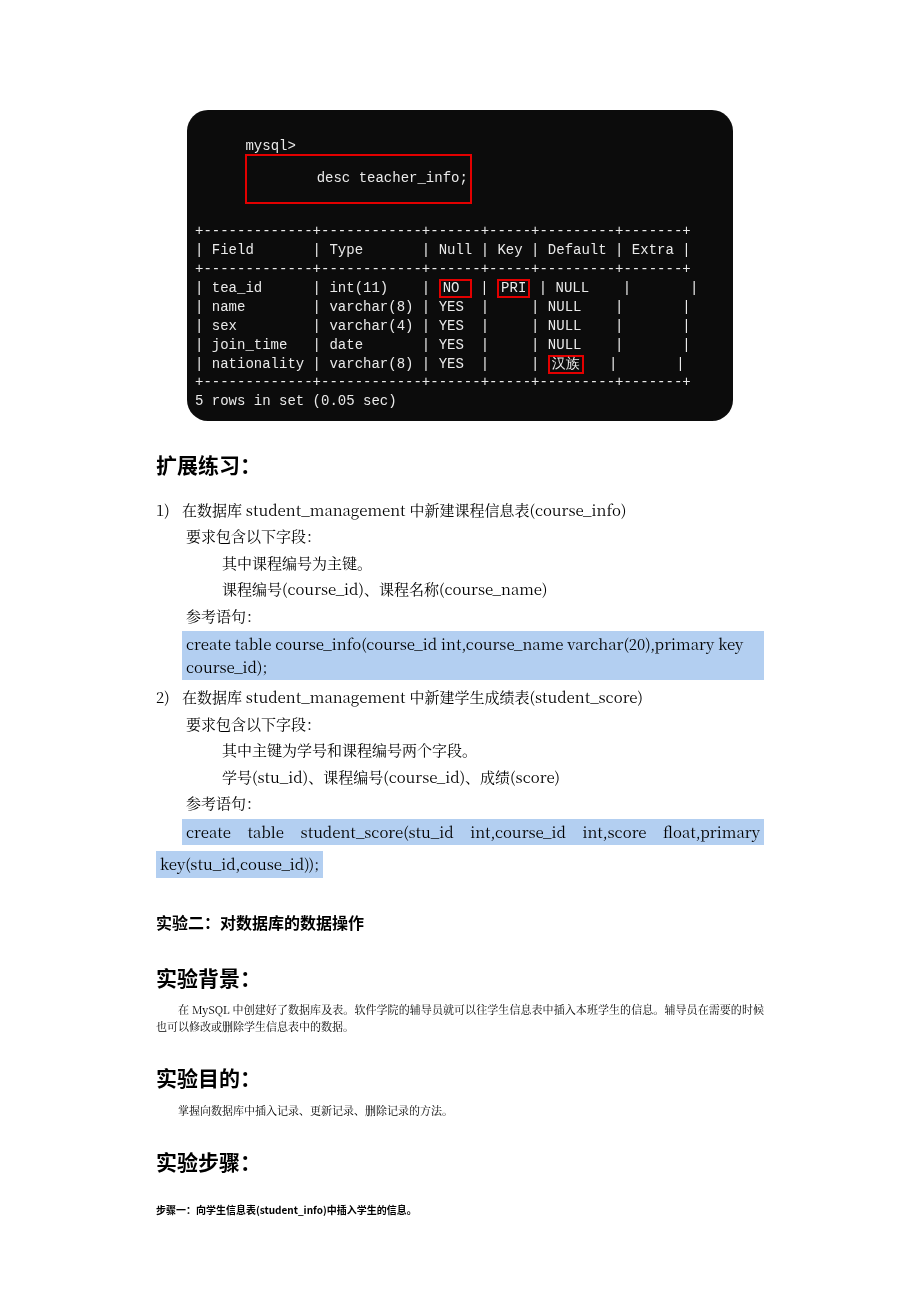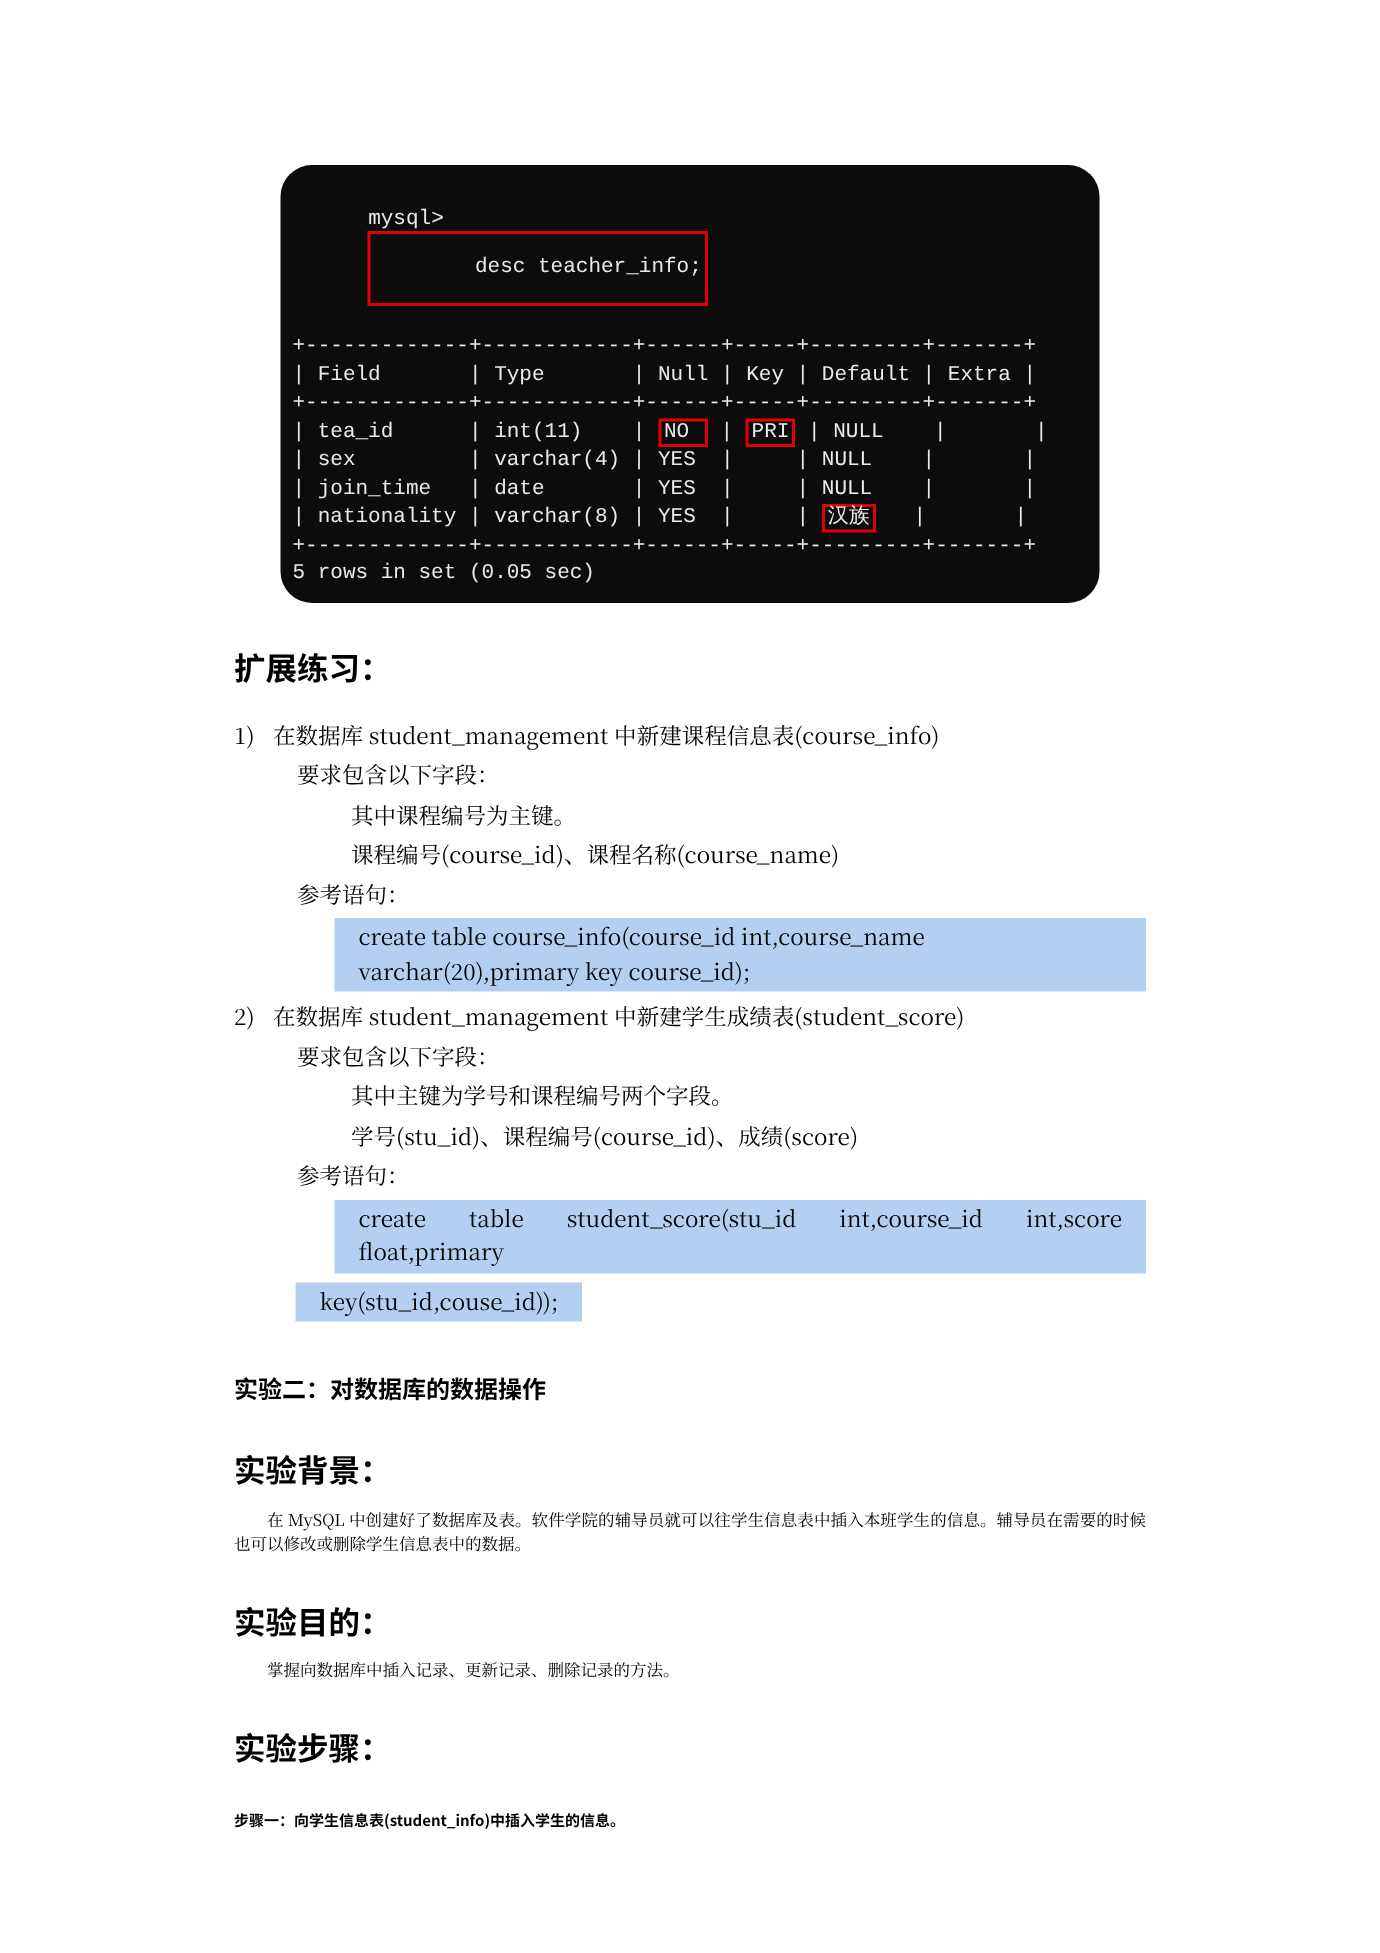--- a/index.html
+++ b/index.html
@@ -83,32 +83,31 @@
     margin-bottom: 6px;
   }
   .list-num {
     display: inline-block;
     width: 26px;
   }
   .list-body {
     margin-left: 26px;
   }
   .list-body p {
-    margin: 4px 16px;
+    margin: 4px 4px;
   }
   .sub-indent1 {
     padding-left: 36px;
   }
 
   .sql-highlight {
     background: #b3cff1;
-    padding: 2px 16px;
+    padding: 2px 4px;
     display: block;
     font-size: 15px;
-    margin-left: 41px;
   }
   .sql-justify {
     text-align: justify;
     text-align-last: justify;
   }
 
 </style>
 </head>
 <body>
 
@@ -118,20 +117,21 @@
     <div class="line">
       <span class="cmd">mysql&gt;</span>
       <span class="redbox">
         <span>desc teacher_info;</span>
       </span>
     </div>
     <div class="line">+-------------+------------+------+-----+---------+-------+</div>
     <div class="line">| Field       | Type       | Null | Key | Default | Extra |</div>
     <div class="line">+-------------+------------+------+-----+---------+-------+</div>
     <div class="line">| tea_id      | int(11)    | <span class="redbox">NO </span> | <span class="redbox">PRI</span> | NULL    |       |</div>
+    <div class="line">| name        | varchar(8) | YES  |     | NULL    |       |</div>
     <div class="line">| sex         | varchar(4) | YES  |     | NULL    |       |</div>
     <div class="line">| join_time   | date       | YES  |     | NULL    |       |</div>
     <div class="line">| nationality | varchar(8) | YES  |     | <span class="redbox">汉族</span>   |       |</div>
     <div class="line">+-------------+------------+------+-----+---------+-------+</div>
     <div class="line">5 rows in set (0.05 sec)</div>
   </div>
 
   <h3>扩展练习：</h3>
 
   <div class="list-block">

